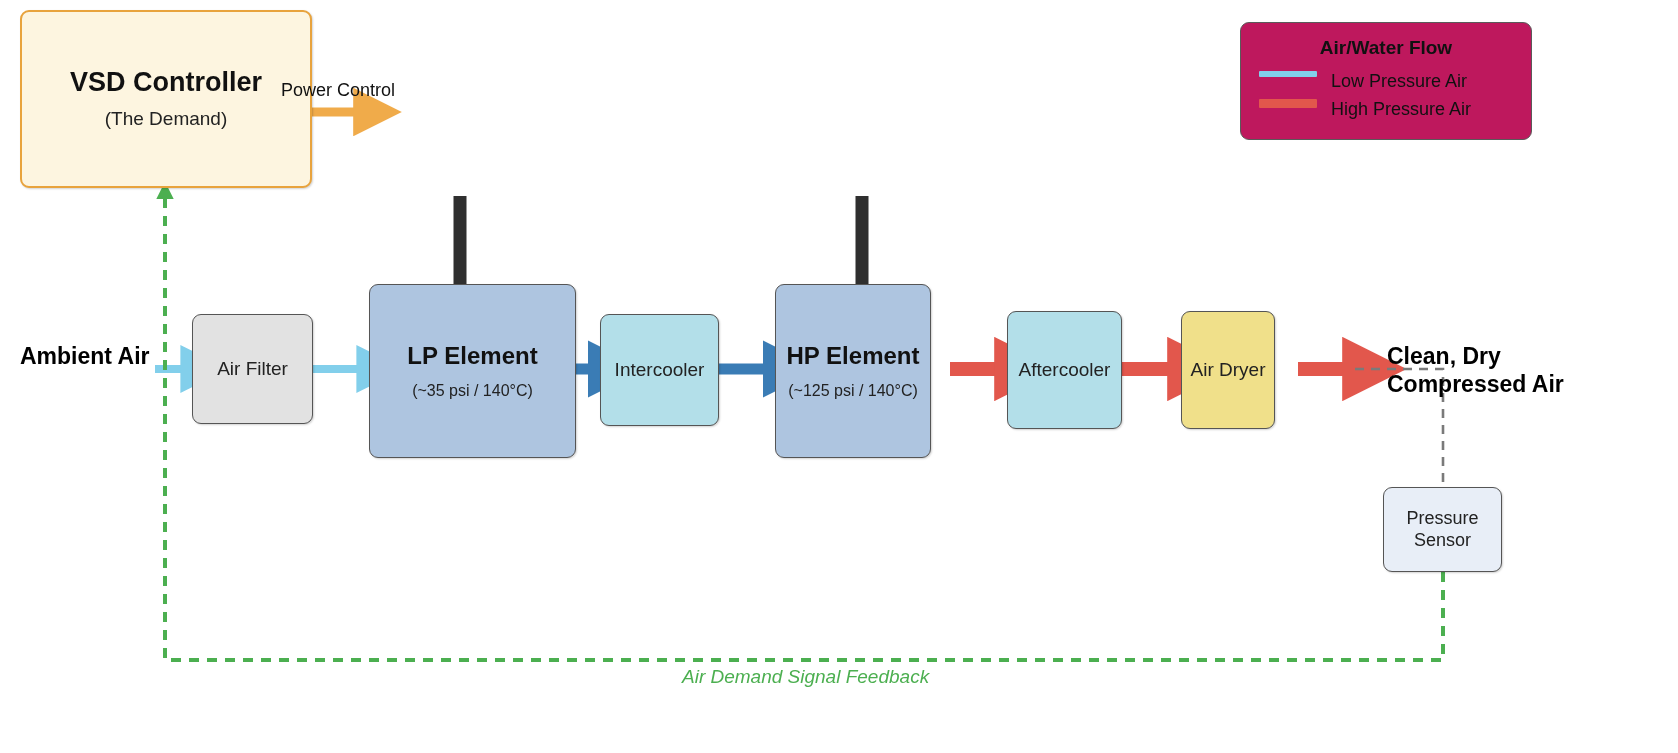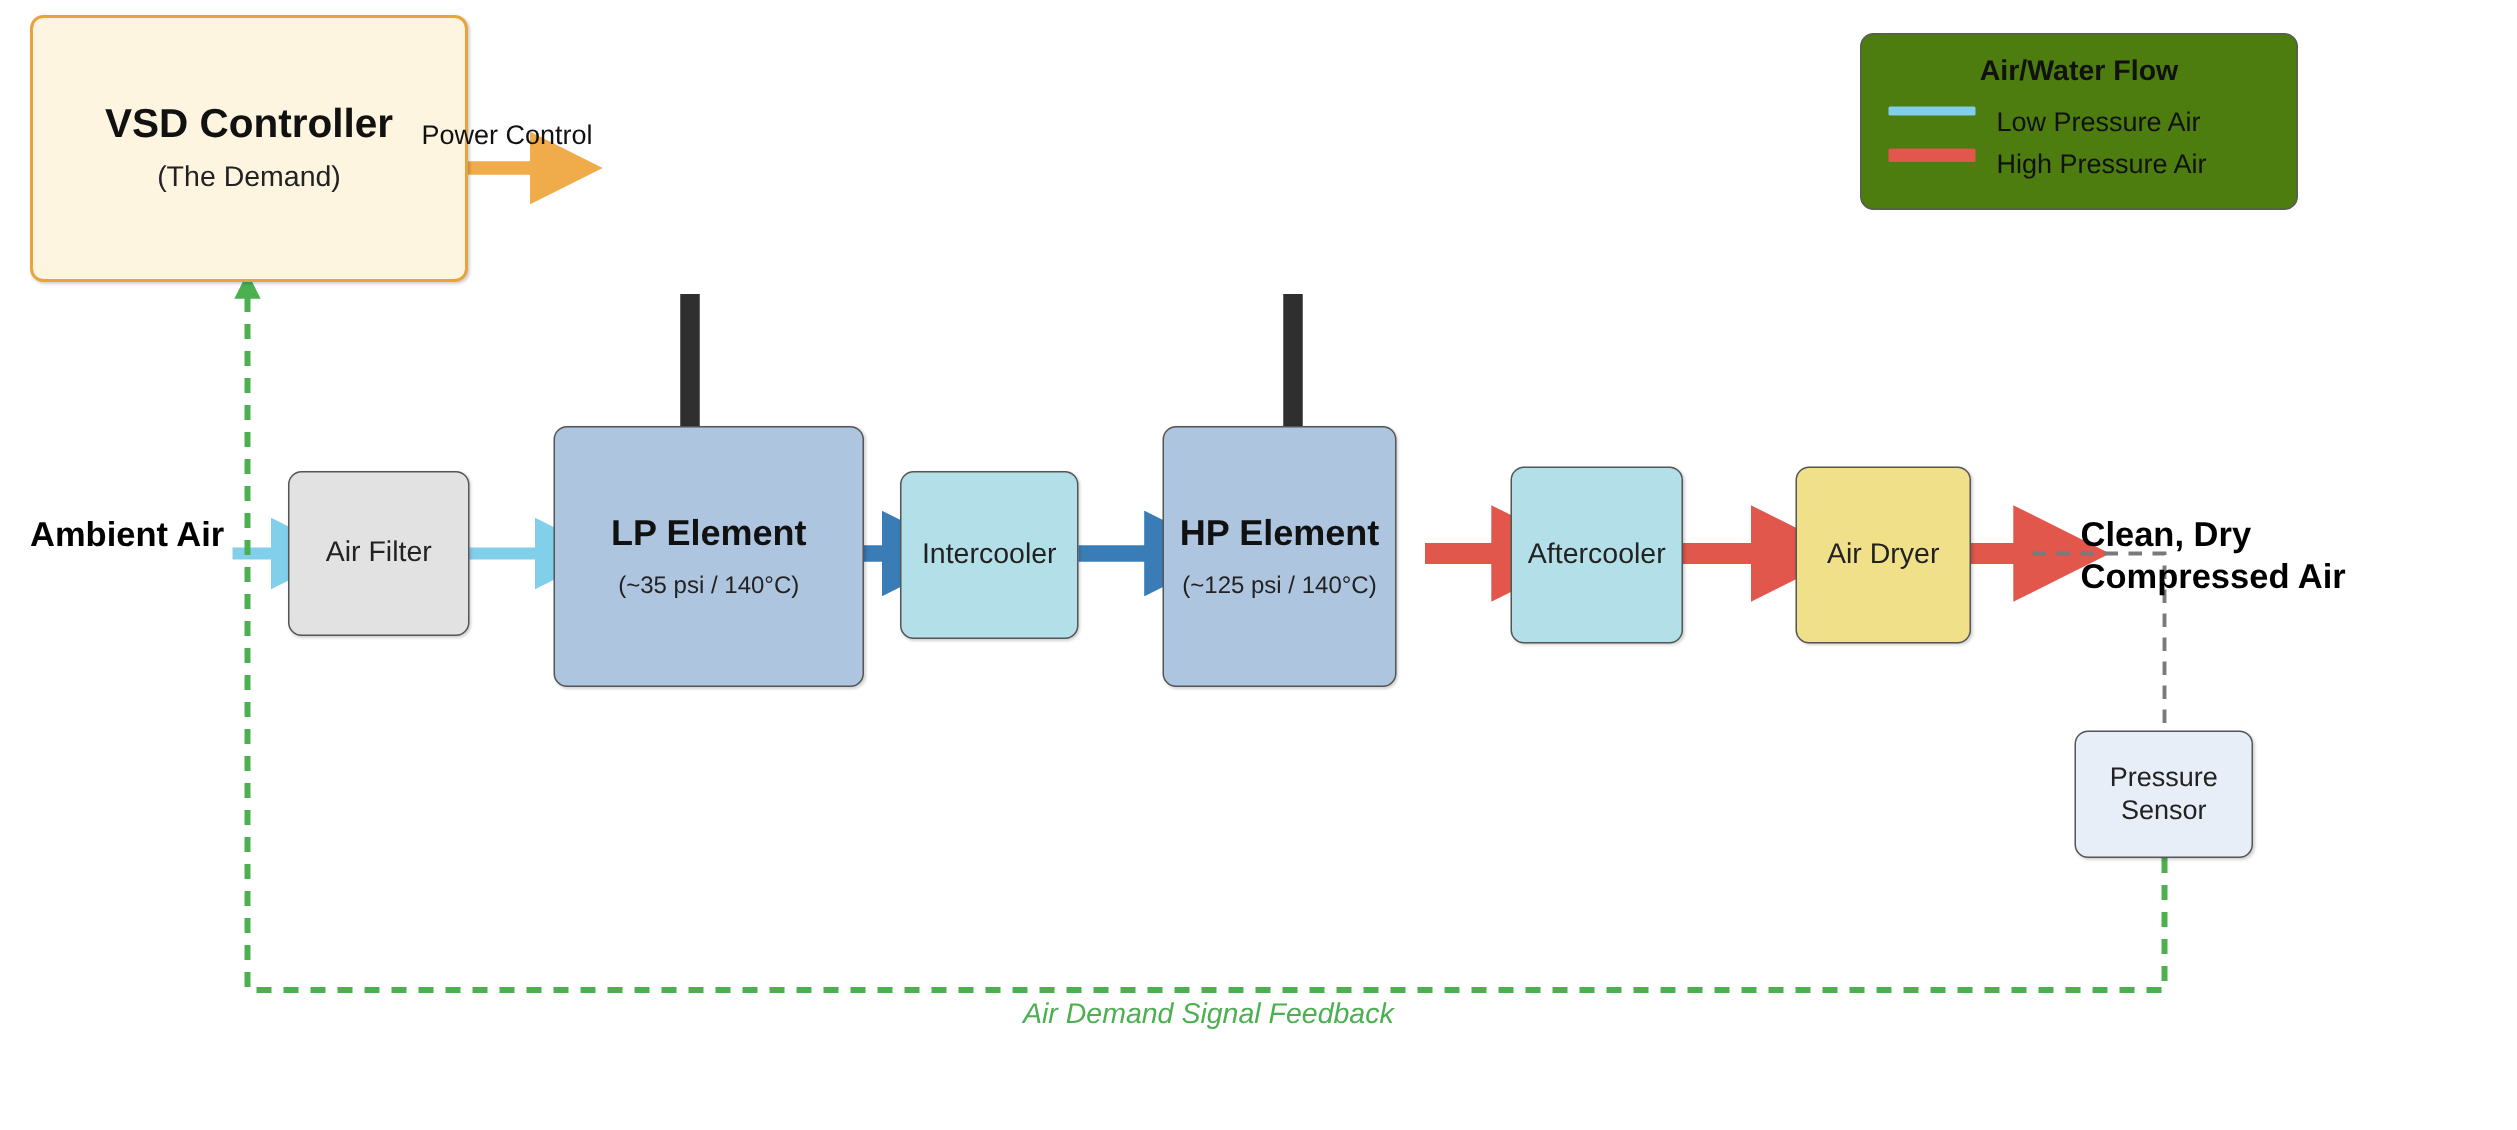--- a/index.html
+++ b/index.html
@@ -5,21 +5,21 @@
   html,body{margin:0;padding:0;background:#ffffff;}
   body{width:1678px;height:753px;font-family:"Liberation Sans",sans-serif;overflow:hidden;}
   #stage{position:relative;width:1678px;height:753px;background:#fff;}
   .box{position:absolute;box-sizing:border-box;border-radius:9px;display:flex;
        flex-direction:column;align-items:center;justify-content:center;text-align:center;
        box-shadow:1px 1px 2px rgba(0,0,0,.18);}
   .box .t1{font-weight:bold;color:#111;line-height:1.15;}
   .box .t2{color:#222;line-height:1.2;}
   .plain-label{position:absolute;font-weight:bold;color:#000;line-height:1.15;}
   svg.lay{position:absolute;left:0;top:0;width:1678px;height:753px;pointer-events:none;}
-  .legend{position:absolute;box-sizing:border-box;background:#4d7c0f;border:1.6px solid #5a5a5a;
+  .legend{position:absolute;box-sizing:border-box;background:#be185d;border:1.6px solid #5a5a5a;
           border-radius:9px;padding:10px 18px 12px 18px;}
   .legend-title{font-weight:bold;font-size:19px;color:#111;text-align:center;margin:4px 0 12px 0;}
   .legend-row{display:flex;margin:7px 0;}
   .legend-swatch{width:58px;height:7px;border-radius:1px;margin-right:14px;flex:none;}
   .legend-label{font-size:18px;color:#111;white-space:nowrap;}
   .fb-caption{position:absolute;font-style:italic;font-size:19px;color:#4caf50;white-space:nowrap;}
   .conn-label{position:absolute;font-size:18px;color:#111;white-space:nowrap;}
 </style>
 </head>
 <body>
@@ -86,21 +86,21 @@
 
   <div class="box" style="left:775px;top:284px;width:156px;height:174px;background:#aec5e0;border:1.6px solid #555555;">
     <div class="t1" style="font-size:24px;">HP Element</div>
     <div class="t2" style="font-size:16px;margin-top:12px;">(~125 psi / 140°C)</div>
   </div>
 
   <div class="box" style="left:1007px;top:311px;width:115px;height:118px;background:#b3dfe9;border:1.6px solid #555555;">
     <div class="t2" style="font-size:19px;">Aftercooler</div>
   </div>
 
-  <div class="box" style="left:1181px;top:311px;width:117px;height:118px;background:#f0e08a;border:1.6px solid #555555;margin-left:16px;">
+  <div class="box" style="left:1181px;top:311px;width:94px;height:118px;background:#f0e08a;border:1.6px solid #555555;">
     <div class="t2" style="font-size:19px;">Air Dryer</div>
   </div>
 
   <div class="box" style="left:1383px;top:487px;width:119px;height:85px;background:#e8eef7;border:1.6px solid #555555;">
     <div class="t2" style="font-size:18px;">Pressure</div>
     <div class="t2" style="font-size:18px;">Sensor</div>
   </div>
 
   <div class="plain-label" style="left:20px;top:343px;font-size:23px;">Ambient Air</div>
 

